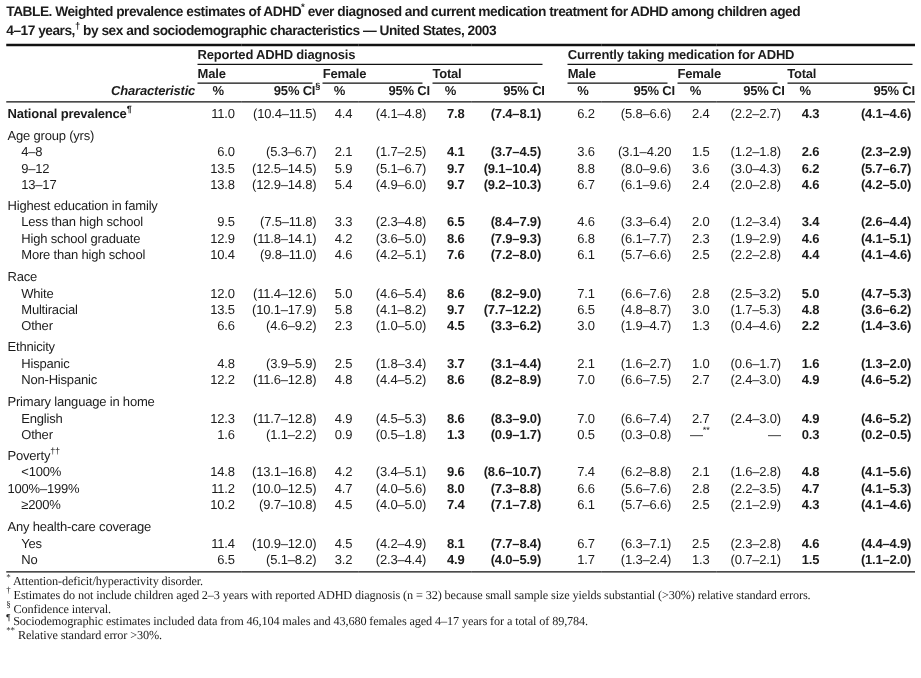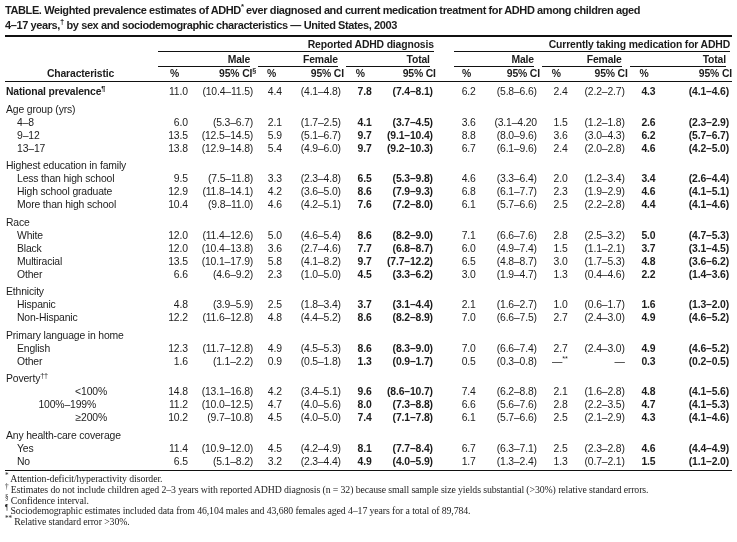--- a/index.html
+++ b/index.html
@@ -15,35 +15,35 @@
   .title{font-weight:bold;font-size:11px;line-height:15px;letter-spacing:-0.4px;}
   .title div{white-space:nowrap;}
   
   table{
     width:727px;border-collapse:collapse;table-layout:fixed;
     margin-top:2px;border-top:2px solid #111;
     font-size:10.4px;letter-spacing:-0.15px;
   }
   th,td{padding:0;font-weight:normal;}
   thead th{font-weight:bold;font-size:10.4px;vertical-align:bottom;}
-  .grp .u,.pair .u{border-bottom:1px solid #111;padding:2px 0 1px 0;text-align:right;}
+  .grp .u,.pair .u{border-bottom:1px solid #111;padding:2px 0 1px 0;text-align:left;}
   .grp .u{margin:0 2px;}
   .pair .u{margin:0 6px 0 2px;}
   tr.cols th{border-bottom:1px solid #111;padding:1px 0 2px 0;}
-  th.char-h{text-align:center;padding-left:1px;}
+  th.char-h{text-align:right;padding-left:1px;font-style:italic;}
   th.pct-h{text-align:center;}
   th.ci-h{text-align:right;padding-right:3px;}
   
   tbody td{line-height:12px;padding:0.5px 0;vertical-align:bottom;}
   tbody tr:first-child td{padding-top:4px;}
   tbody tr.section td{padding-top:5px;font-weight:normal;}
   tbody tr:last-child td{border-bottom:1.5px solid #111;padding-bottom:2.5px;}
   td.label{text-align:left;padding-left:1px;overflow:hidden;white-space:nowrap;}
   td.label.ind{padding-left:12px;}
-  td.label .tab{display:inline-block;width:76px;text-align:right;margin-left:14px;}
+  td.label .tab{display:inline-block;width:76px;text-align:left;}
   td.pct{text-align:right;padding-right:5px;}
   td.ci{text-align:right;padding-right:3px;}
   td.b,.bold-label{font-weight:bold;}
   td.sp,th.sp{padding:0;}
   
   .footnotes{margin-top:3px;font-size:9.8px;line-height:10.8px;letter-spacing:-0.1px;}
   .fn{padding-left:13px;text-indent:-13px;font-family:Liberation Serif, serif;}
   .fn sup{font-size:7.2px;}
 </style>
 </head>
@@ -192,21 +192,21 @@
       <tr class="section">
         <td colspan="14" class="label">Highest education in family</td>
       </tr>
       <tr>
         <td class="label ind">Less than high school</td>
         <td class="pct">9.5</td>
         <td class="ci">(7.5–11.8)</td>
         <td class="pct">3.3</td>
         <td class="ci">(2.3–4.8)</td>
         <td class="pct b">6.5</td>
-        <td class="ci b">(5.3–9.8)</td>
+        <td class="ci b">(8.4–7.9)</td>
         <td class="sp"></td>
         <td class="pct">4.6</td>
         <td class="ci">(3.3–6.4)</td>
         <td class="pct">2.0</td>
         <td class="ci">(1.2–3.4)</td>
         <td class="pct b">3.4</td>
         <td class="ci b">(2.6–4.4)</td>
       </tr>
       <tr>
         <td class="label ind">High school graduate</td>
@@ -251,36 +251,20 @@
         <td class="ci">(4.6–5.4)</td>
         <td class="pct b">8.6</td>
         <td class="ci b">(8.2–9.0)</td>
         <td class="sp"></td>
         <td class="pct">7.1</td>
         <td class="ci">(6.6–7.6)</td>
         <td class="pct">2.8</td>
         <td class="ci">(2.5–3.2)</td>
         <td class="pct b">5.0</td>
         <td class="ci b">(4.7–5.3)</td>
-      </tr>
-      <tr>
-        <td class="label ind">Black</td>
-        <td class="pct">12.0</td>
-        <td class="ci">(10.4–13.8)</td>
-        <td class="pct">3.6</td>
-        <td class="ci">(2.7–4.6)</td>
-        <td class="pct b">7.7</td>
-        <td class="ci b">(6.8–8.7)</td>
-        <td class="sp"></td>
-        <td class="pct">6.0</td>
-        <td class="ci">(4.9–7.4)</td>
-        <td class="pct">1.5</td>
-        <td class="ci">(1.1–2.1)</td>
-        <td class="pct b">3.7</td>
-        <td class="ci b">(3.1–4.5)</td>
       </tr>
       <tr>
         <td class="label ind">Multiracial</td>
         <td class="pct">13.5</td>
         <td class="ci">(10.1–17.9)</td>
         <td class="pct">5.8</td>
         <td class="ci">(4.1–8.2)</td>
         <td class="pct b">9.7</td>
         <td class="ci b">(7.7–12.2)</td>
         <td class="sp"></td>

